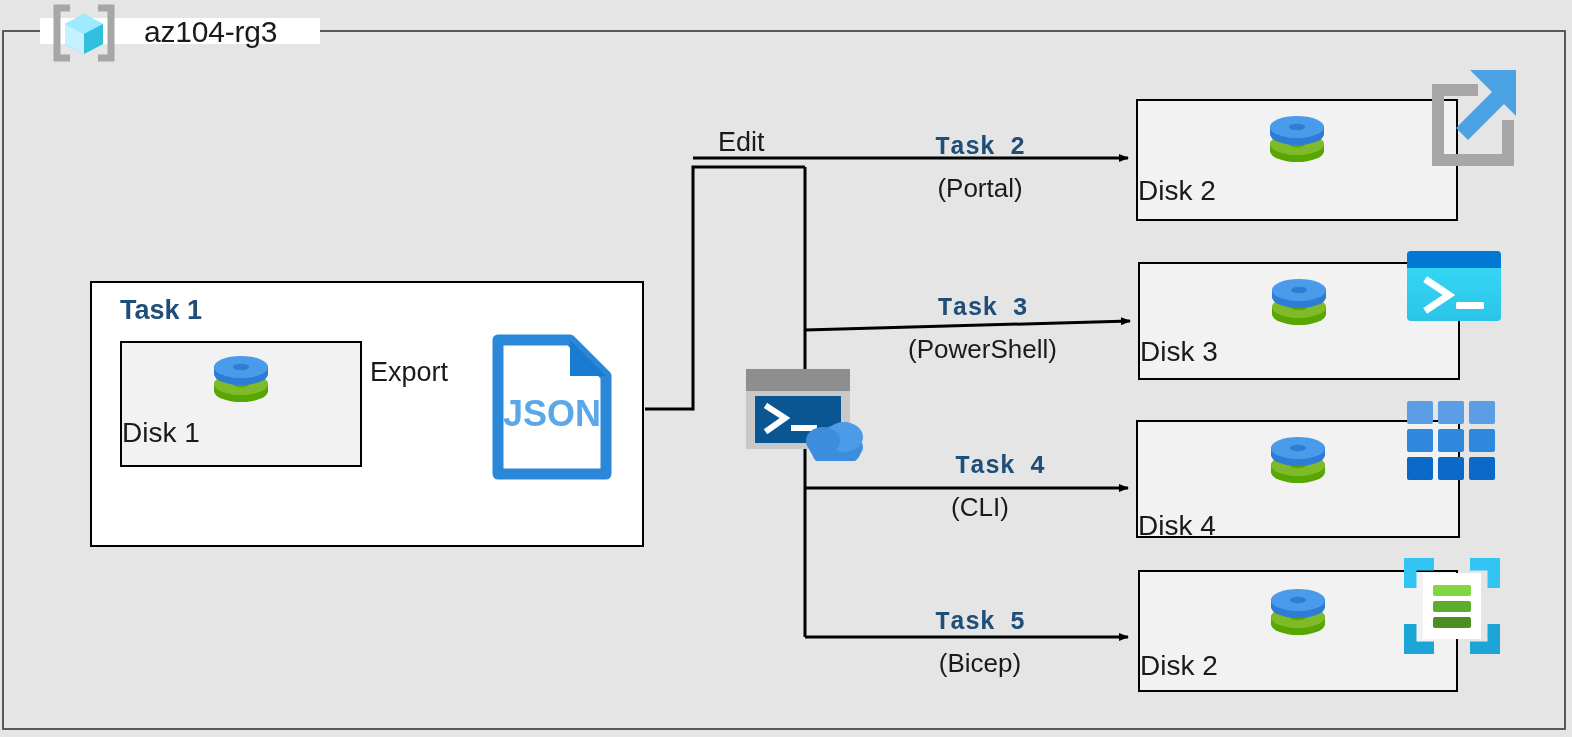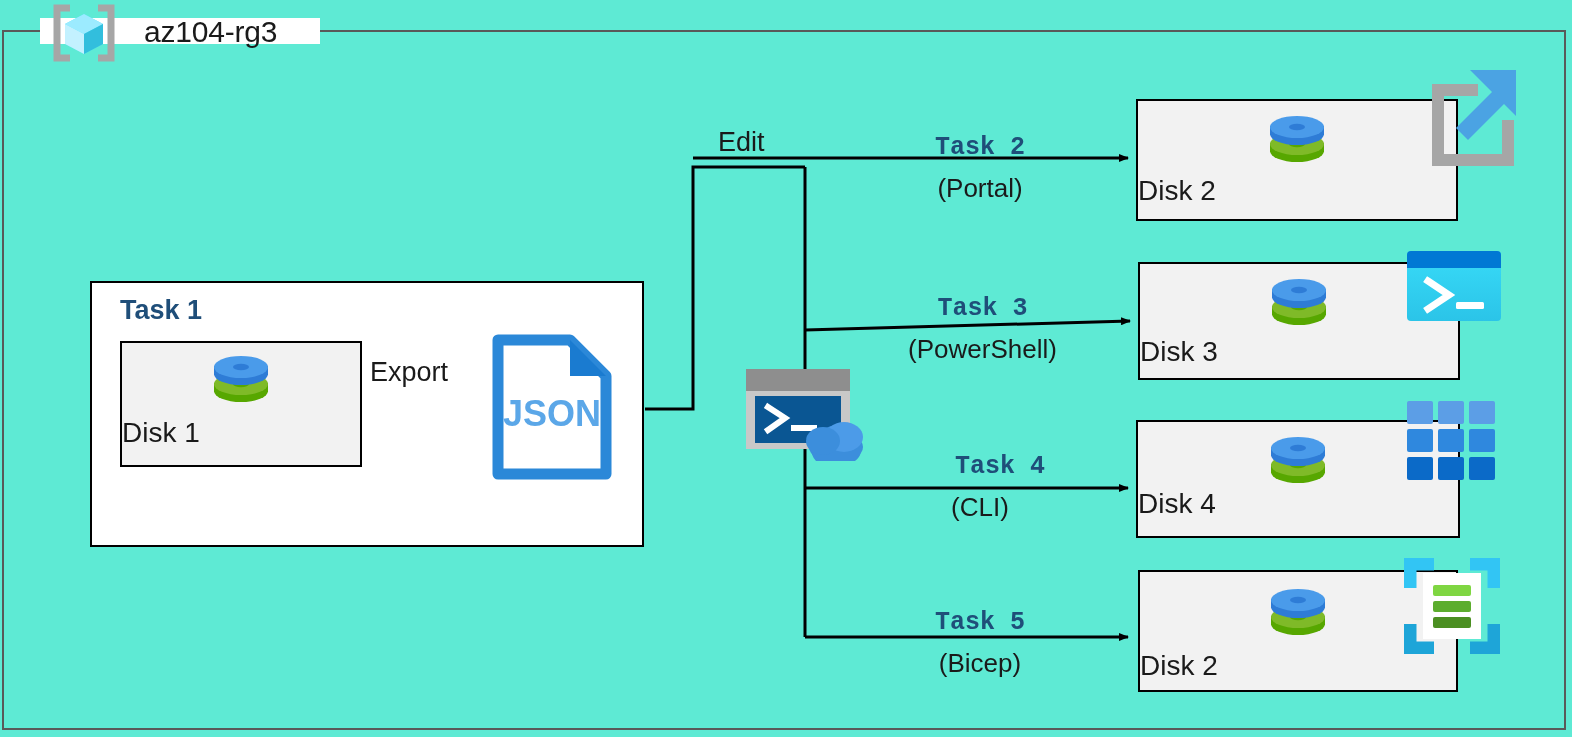--- a/index.html
+++ b/index.html
@@ -8,21 +8,21 @@
     padding: 0;
     background: #ffffff;
   }
   body {
     font-family: "Liberation Sans", sans-serif;
   }
   #stage {
     position: relative;
     width: 1572px;
     height: 737px;
-    background: #5eead4;
+    background: #e5e5e5;
     overflow: hidden;
   }
   
   #rg-border {
     position: absolute;
     left: 2px;
     top: 30px;
     width: 1564px;
     height: 700px;
     border: 2px solid #595959;
@@ -297,21 +297,21 @@
         <ellipse cx="37" cy="38" rx="27" ry="11" fill="#57A700"></ellipse>
         <rect x="10" y="30" width="54" height="9" fill="#57A700"></rect>
         <ellipse cx="37" cy="31" rx="27" ry="11" fill="#7FBA28"></ellipse>
         <ellipse cx="37" cy="31" rx="8" ry="3.2" fill="#57A700"></ellipse>
         <ellipse cx="37" cy="21" rx="27" ry="11" fill="#2E7CD6"></ellipse>
         <rect x="10" y="13" width="54" height="9" fill="#2E7CD6"></rect>
         <ellipse cx="37" cy="14" rx="27" ry="11" fill="#4A9BEA"></ellipse>
         <ellipse cx="37" cy="14" rx="8" ry="3.2" fill="#2E7CD6"></ellipse>
       </svg>
     </div>
-    <div class="disk-caption" style="top:66px;">Disk 4</div>
+    <div class="disk-caption" style="top:88px;">Disk 4</div>
   </div>
 
   <div class="icon-abs" style="left:1406px; top:400px;">
     <svg width="92" height="82" viewBox="0 0 92 82">
       <rect x="1" y="1" width="26" height="23" rx="2" fill="#5C9EE6"></rect>
       <rect x="32" y="1" width="26" height="23" rx="2" fill="#5C9EE6"></rect>
       <rect x="63" y="1" width="26" height="23" rx="2" fill="#5C9EE6"></rect>
       <rect x="1" y="29" width="26" height="23" rx="2" fill="#2F88DE"></rect>
       <rect x="32" y="29" width="26" height="23" rx="2" fill="#2F88DE"></rect>
       <rect x="63" y="29" width="26" height="23" rx="2" fill="#2F88DE"></rect>

